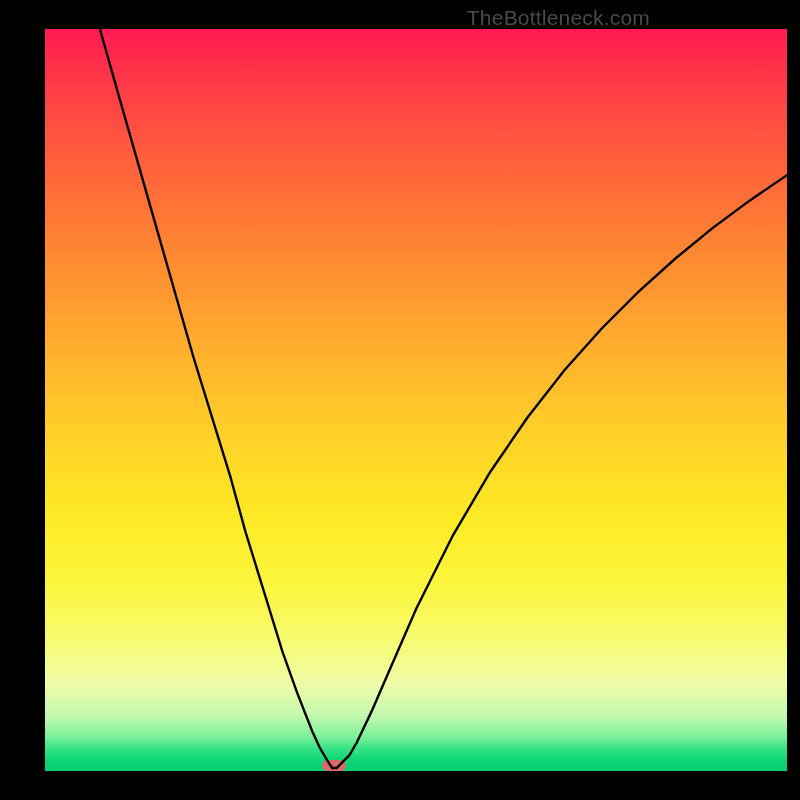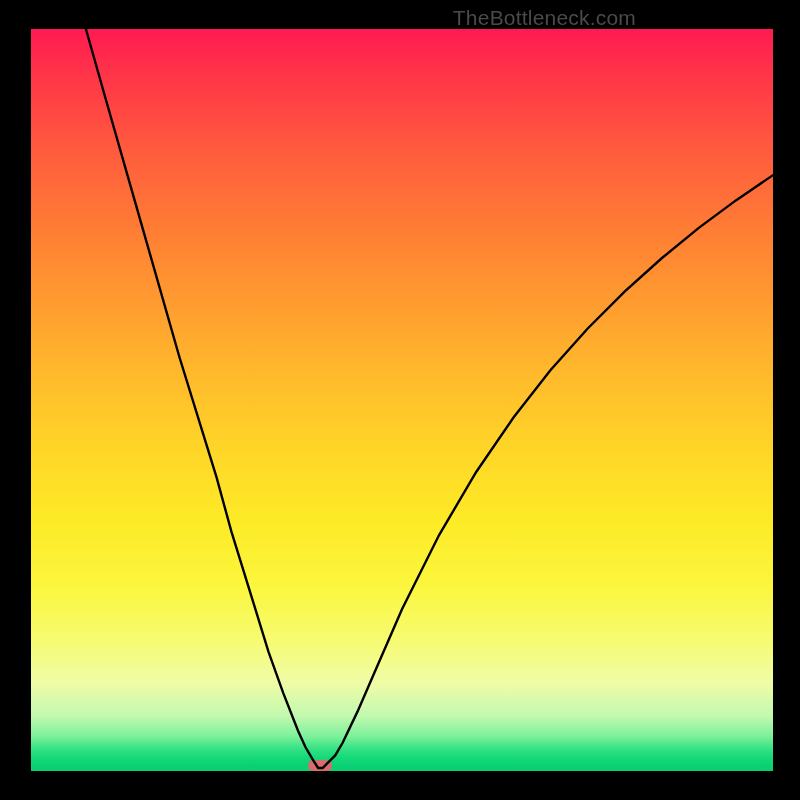--- a/index.html
+++ b/index.html
@@ -6,21 +6,21 @@
     margin: 0;
     padding: 0;
     width: 800px;
     height: 800px;
     overflow: hidden;
     font-family: Arial, Helvetica, sans-serif;
     background: #000;
   }
   .frame {
     position: absolute;
-    left: 2px; top: 0;
+    left: 16px; top: 0;
     width: 644px; height: 800px;
     background: #000;
   }
   .plot {
     position: absolute;
     left: 29px;
     top: 29px;
     width: 742px;
     height: 742px;
     overflow: hidden;

